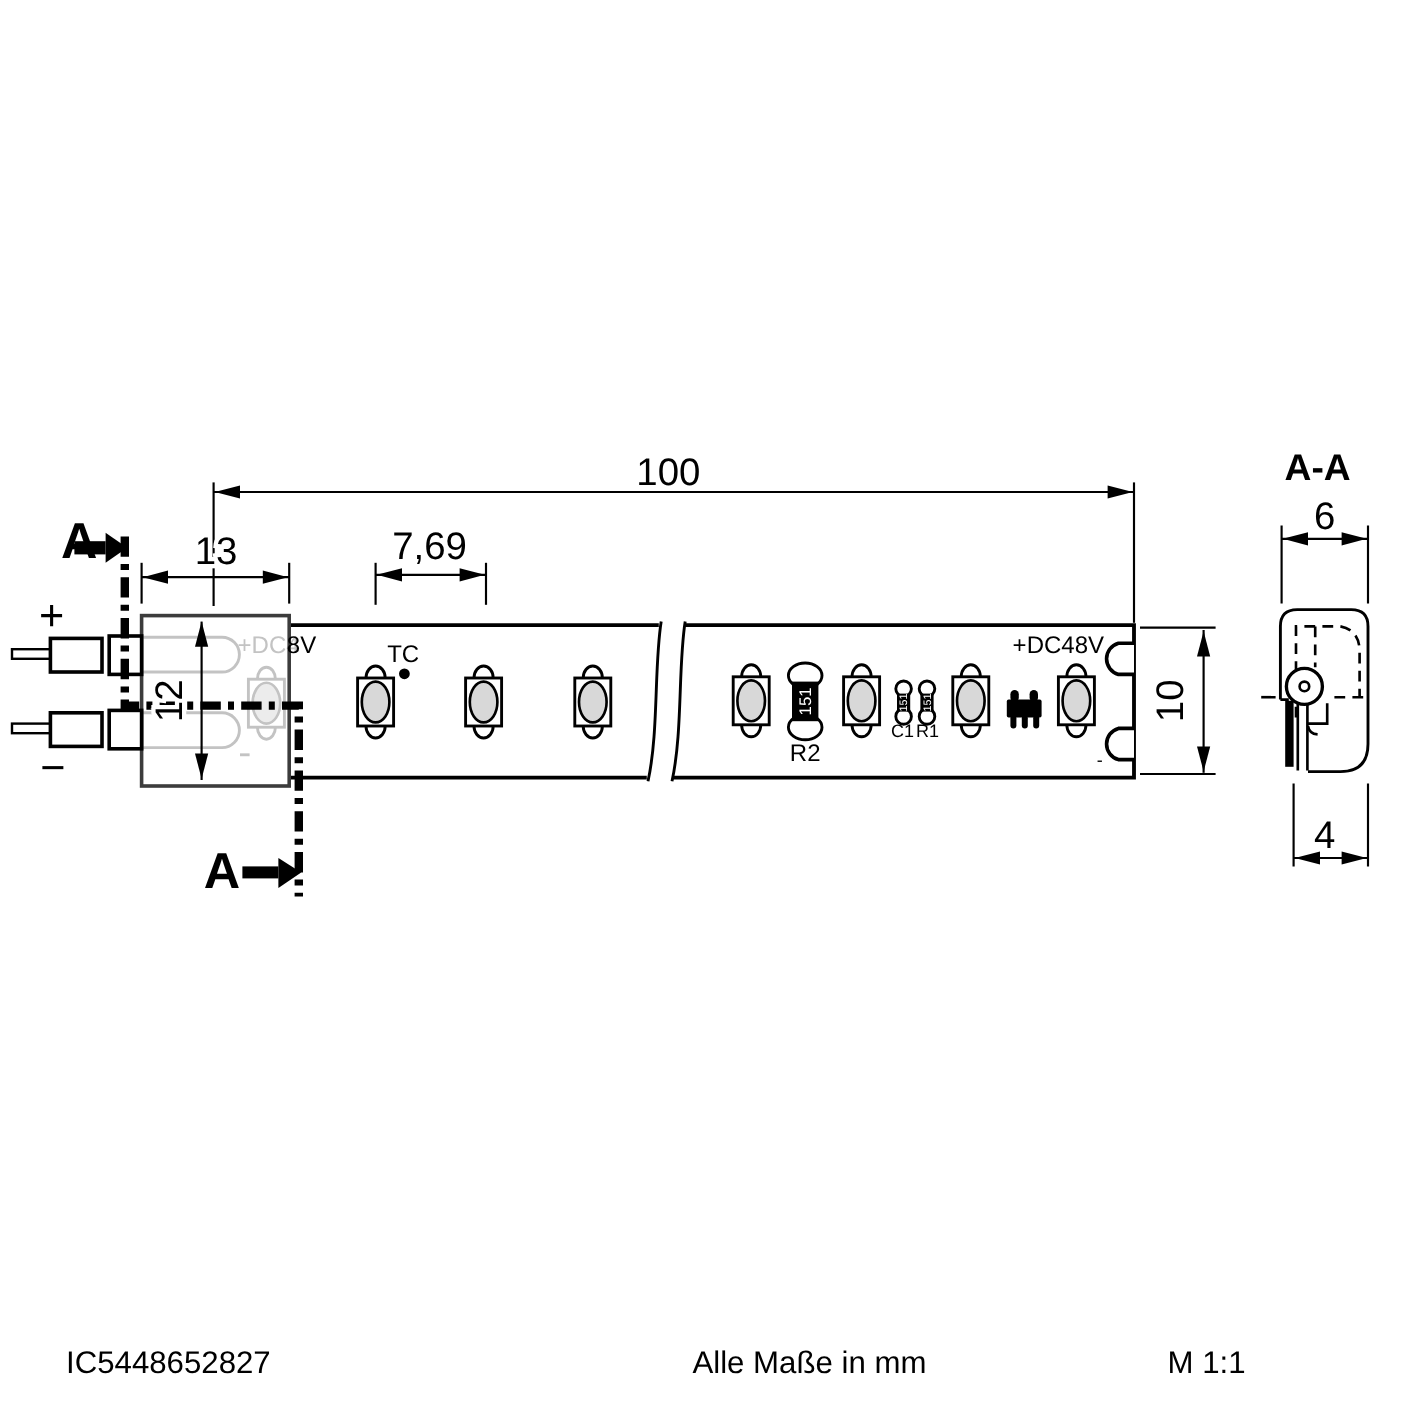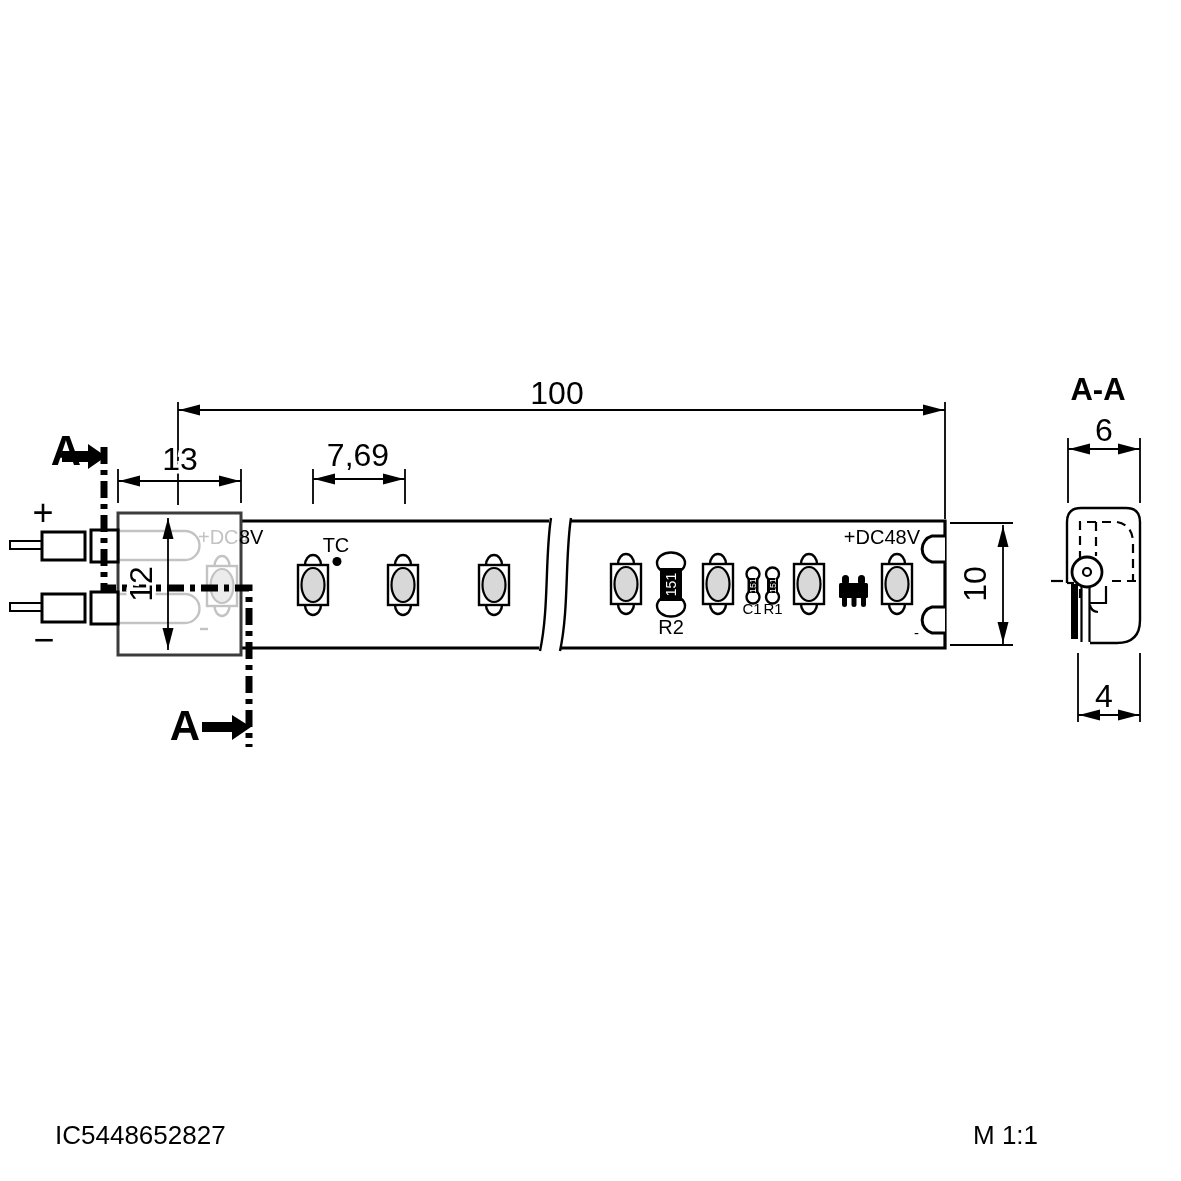--- a/index.html
+++ b/index.html
@@ -248,15 +248,16 @@
       <line x1="1140" y1="653" x2="1140" y2="722" class="dim"></line>
       <line x1="1078" y1="715" x2="1140" y2="715" class="dim"></line>
       <use href="#arr" class="fillb" transform="translate(1079,715)"></use>
       <use href="#arr" class="fillb" transform="translate(1139,715) rotate(180)"></use>
       <text x="1104" y="707" class="dimtxt" text-anchor="middle">4</text>
     </g>
   </g>
 </svg>
 
 <div class="footer-item" style="left:55px;text-align:center;">IC5448652827</div>
+<div class="footer-item" style="left:577px;">Alle Maße in mm</div>
 <div class="footer-item" style="left:973px;">M 1:1</div>
 
 </div>
 
 </body></html>

